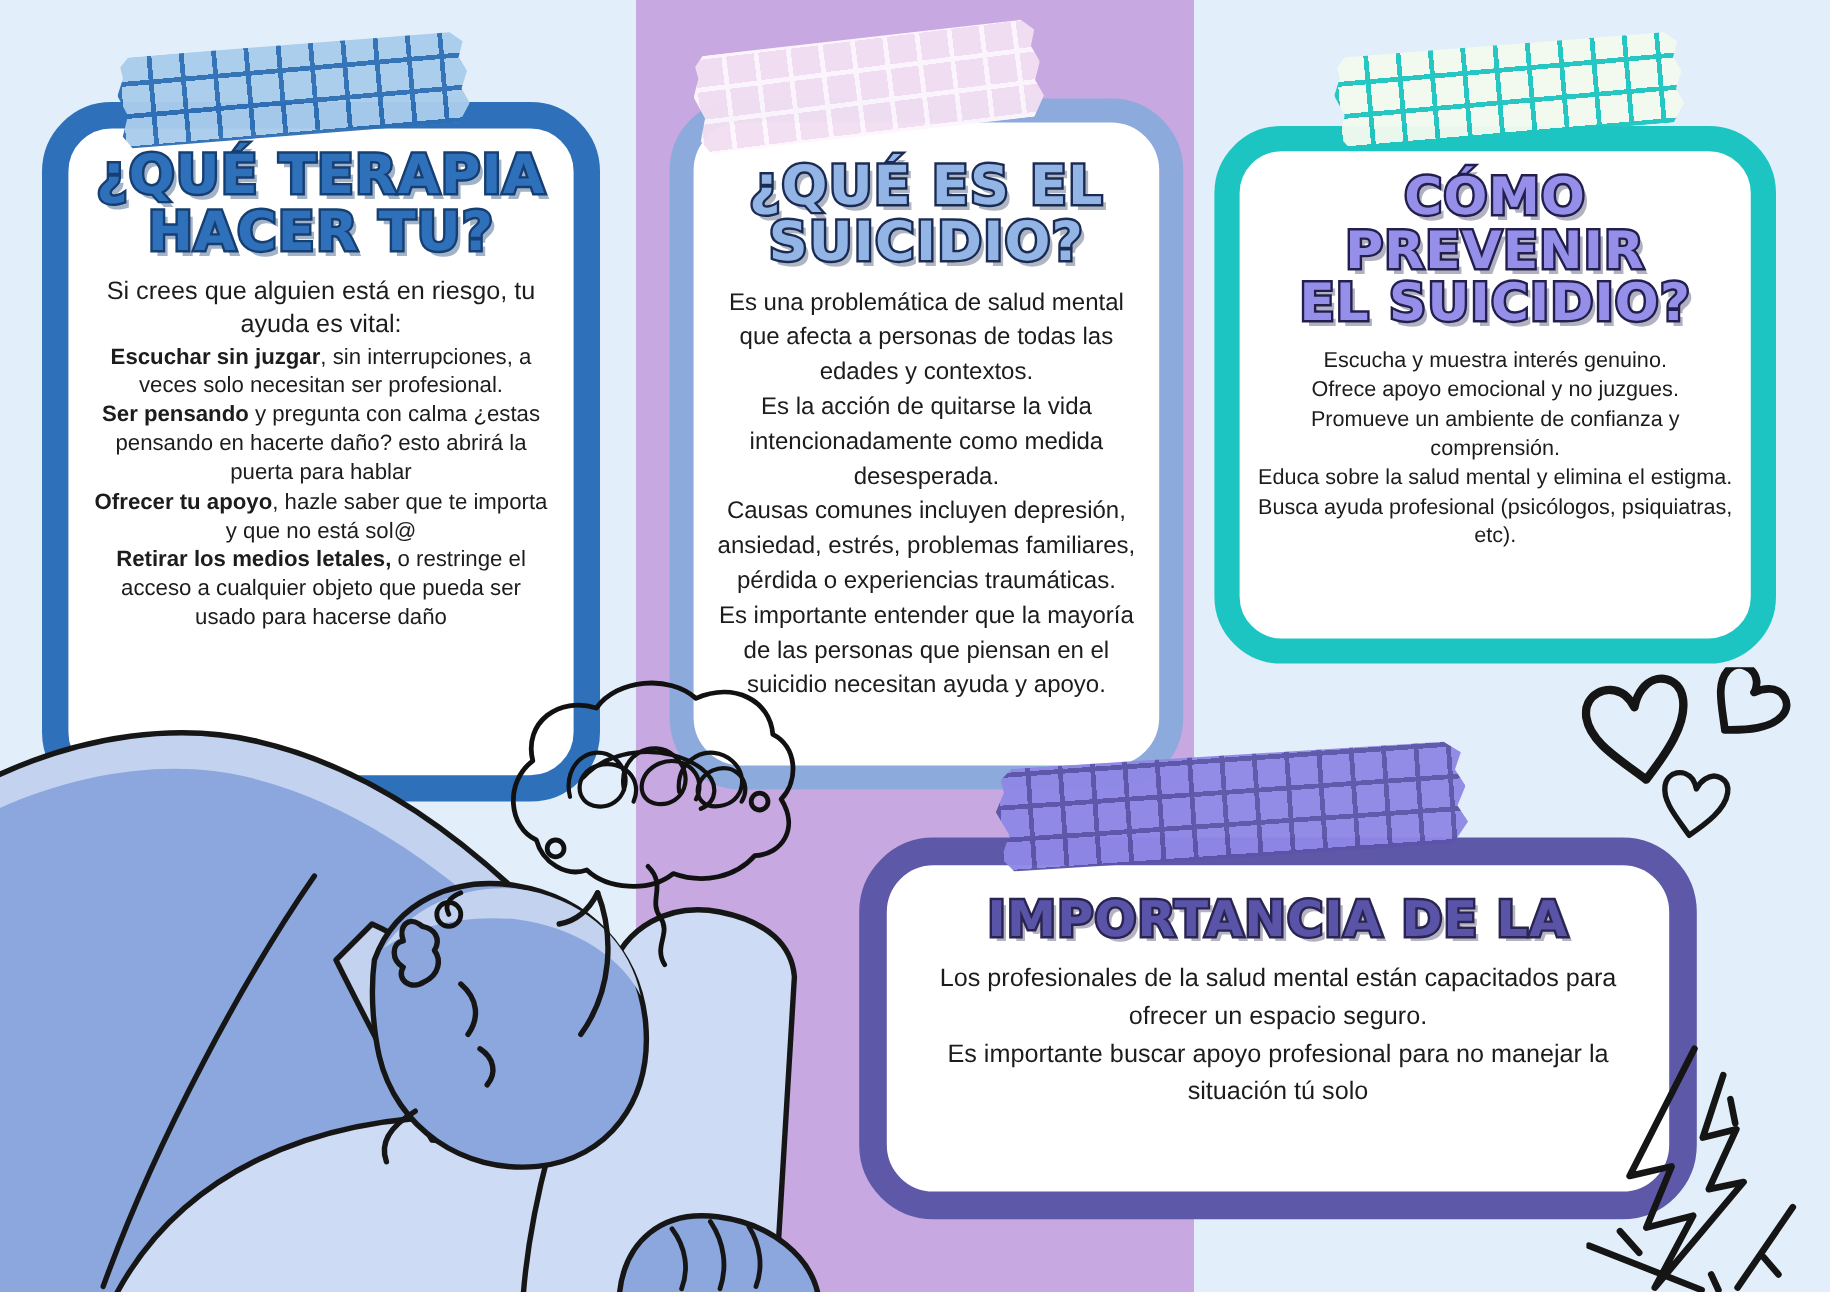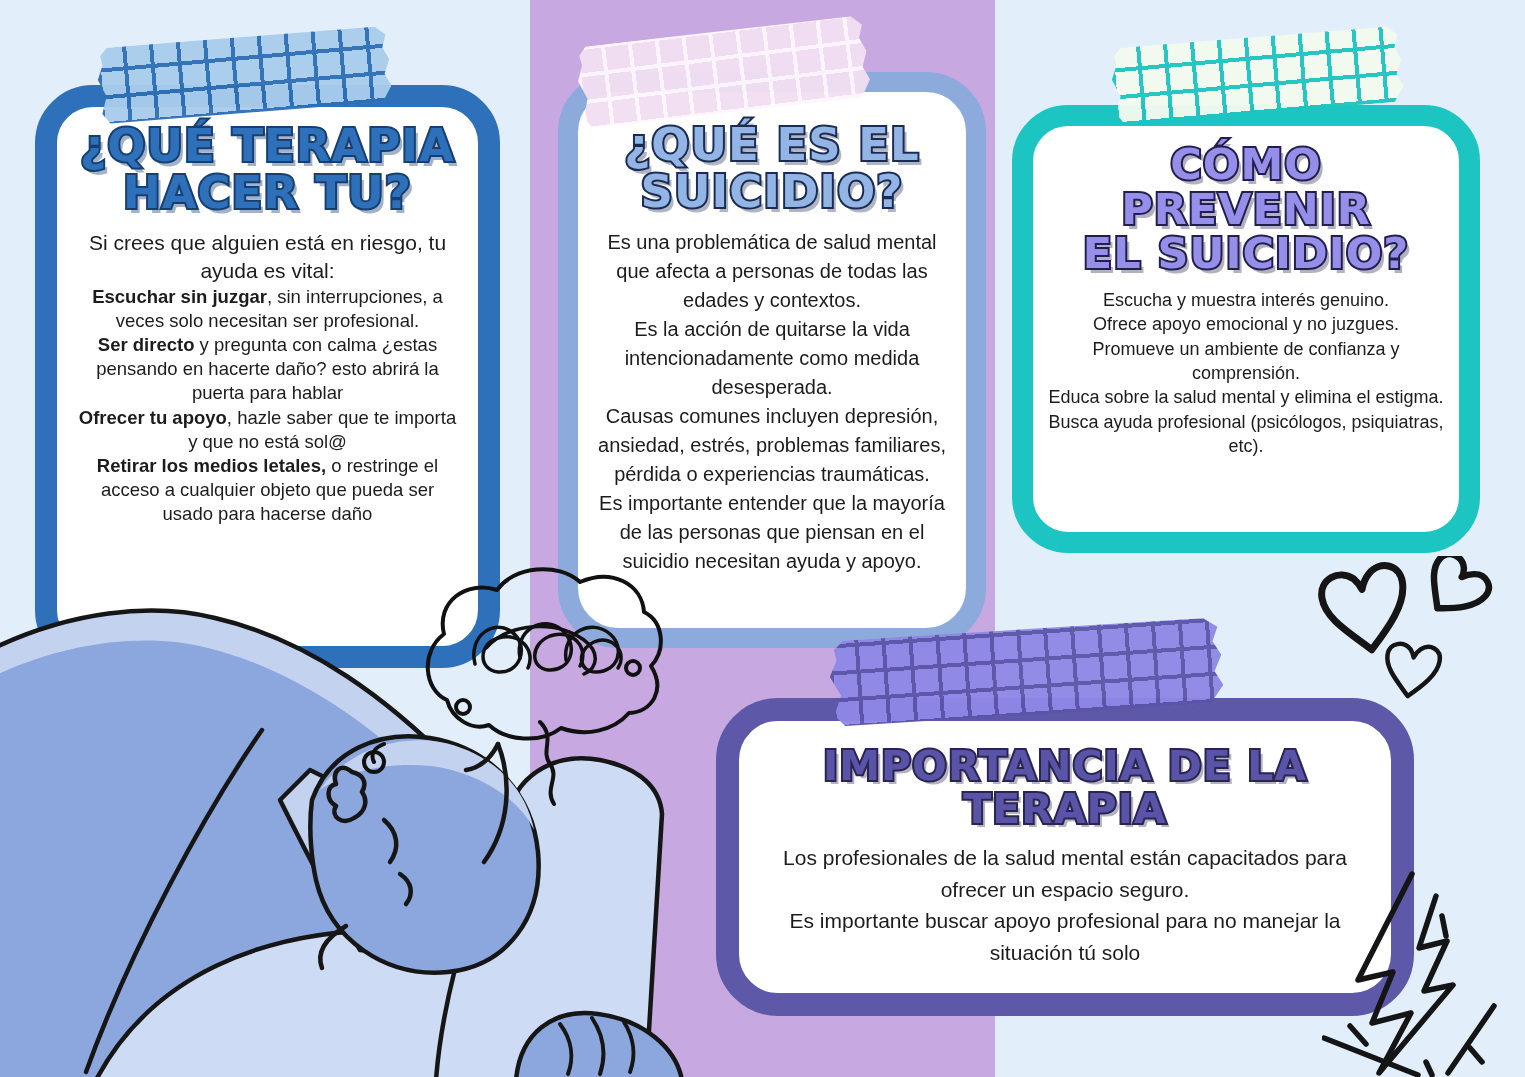--- a/index.html
+++ b/index.html
@@ -3,21 +3,21 @@
 <meta charset="utf-8">
 <style>
   html,body{margin:0;padding:0;background:#e2effa;}
   .canvas{position:relative;width:1525px;height:1077px;overflow:hidden;background:#e2effa;
           font-family:"Liberation Sans", sans-serif;color:#1c1c1e;}
   .strip{position:absolute;left:530px;top:0;width:465px;height:1077px;background:#c7a8e0;z-index:1;}
 
   
   .card{position:absolute;background:#ffffff;box-sizing:border-box;z-index:2;text-align:center;}
   .card-left  {left:35px;  top:85px;  width:465px; height:583px; border:22px solid #2e71ba; border-radius:58px; padding:16px 20px 0;}
-  .card-mid   {left:558px; top:72px;  width:428px; height:576px; border:20px solid #8cabdc; border-radius:60px; padding:30px 12px 0;}
+  .card-mid   {left:558px; top:82px;  width:428px; height:576px; border:20px solid #8cabdc; border-radius:60px; padding:30px 12px 0;}
   .card-right {left:1012px;top:105px; width:468px; height:448px; border:21px solid #1cc5c1; border-radius:56px; padding:16px 6px 0;}
   .card-bottom{left:716px; top:698px; width:698px; height:318px; border:23px solid #5e58a8; border-radius:62px; padding:24px 40px 0;}
 
   
   .ctitle{font-family:"DejaVu Sans", sans-serif;font-weight:700;line-height:1.04;letter-spacing:1px;margin:0 0 12px;}
   .ctitle .tl{display:block;}
   .t-blue  {font-size:45px;color:#2e71ba;-webkit-text-stroke:4px #163f72;paint-order:stroke fill;text-shadow:4px 5px 0 rgba(22,63,114,.40);}
   .t-peri  {font-size:45px;color:#92b5e6;-webkit-text-stroke:4px #1b2b52;paint-order:stroke fill;text-shadow:4px 5px 0 rgba(27,43,82,.35);}
   .t-purple{font-size:43px;color:#968fe9;-webkit-text-stroke:4px #221f4e;paint-order:stroke fill;text-shadow:4px 5px 0 rgba(34,31,78,.35);}
   .t-deep  {font-size:41px;color:#5a54a8;-webkit-text-stroke:4px #2a2550;paint-order:stroke fill;text-shadow:4px 4px 0 rgba(42,37,80,.35);}
@@ -52,21 +52,21 @@
 
   <div class="strip"></div>
 
   <div class="card card-left">
     <h2 class="ctitle t-blue">
       <span class="tl">¿QUÉ TERAPIA</span>
       <span class="tl">HACER TU?</span>
     </h2>
     <p class="intro">Si crees que alguien está en riesgo, tu ayuda es vital:</p>
     <p class="item"><b>Escuchar sin juzgar</b><span>, sin interrupciones,  a veces solo necesitan ser profesional.</span></p>
-    <p class="item"><b>Ser directo</b><span> y pregunta con calma ¿estas pensando en hacerte daño? esto abrirá la puerta para hablar</span></p>
+    <p class="item"><b>Ser pensando</b><span> y pregunta con calma ¿estas pensando en hacerte daño? esto abrirá la puerta para hablar</span></p>
     <p class="item"><b>Ofrecer tu apoyo</b><span>, hazle saber que te importa y que no está sol@</span></p>
     <p class="item"><b>Retirar los medios letales,</b><span> o restringe el acceso a cualquier objeto que pueda ser usado para hacerse daño</span></p>
   </div>
 
   <div class="card card-mid">
     <h2 class="ctitle t-peri">
       <span class="tl">¿QUÉ ES EL</span>
       <span class="tl">SUICIDIO?</span>
     </h2>
     <p class="mline">Es una problemática de salud mental que afecta a personas de todas las edades y contextos.</p>
@@ -83,21 +83,20 @@
     <p class="rline">Escucha y muestra interés genuino.</p>
     <p class="rline">Ofrece apoyo emocional y no juzgues.</p>
     <p class="rline">Promueve un ambiente de confianza y comprensión.</p>
     <p class="rline">Educa sobre la salud mental y elimina el estigma.</p>
     <p class="rline">Busca ayuda profesional (psicólogos, psiquiatras, etc).</p>
   </div>
 
   <div class="card card-bottom">
     <h2 class="ctitle t-deep">
       <span class="tl">IMPORTANCIA DE LA</span>
-      <span class="tl">TERAPIA</span>
     </h2>
     <p class="bline">Los profesionales de la salud mental están capacitados para ofrecer un espacio seguro.</p>
     <p class="bline">Es importante buscar apoyo profesional para no manejar la situación tú solo</p>
   </div>
 
   <div class="tape tape-left"></div>
   <div class="tape tape-mid"></div>
   <div class="tape tape-right"></div>
   <div class="tape tape-bottom"></div>
 

